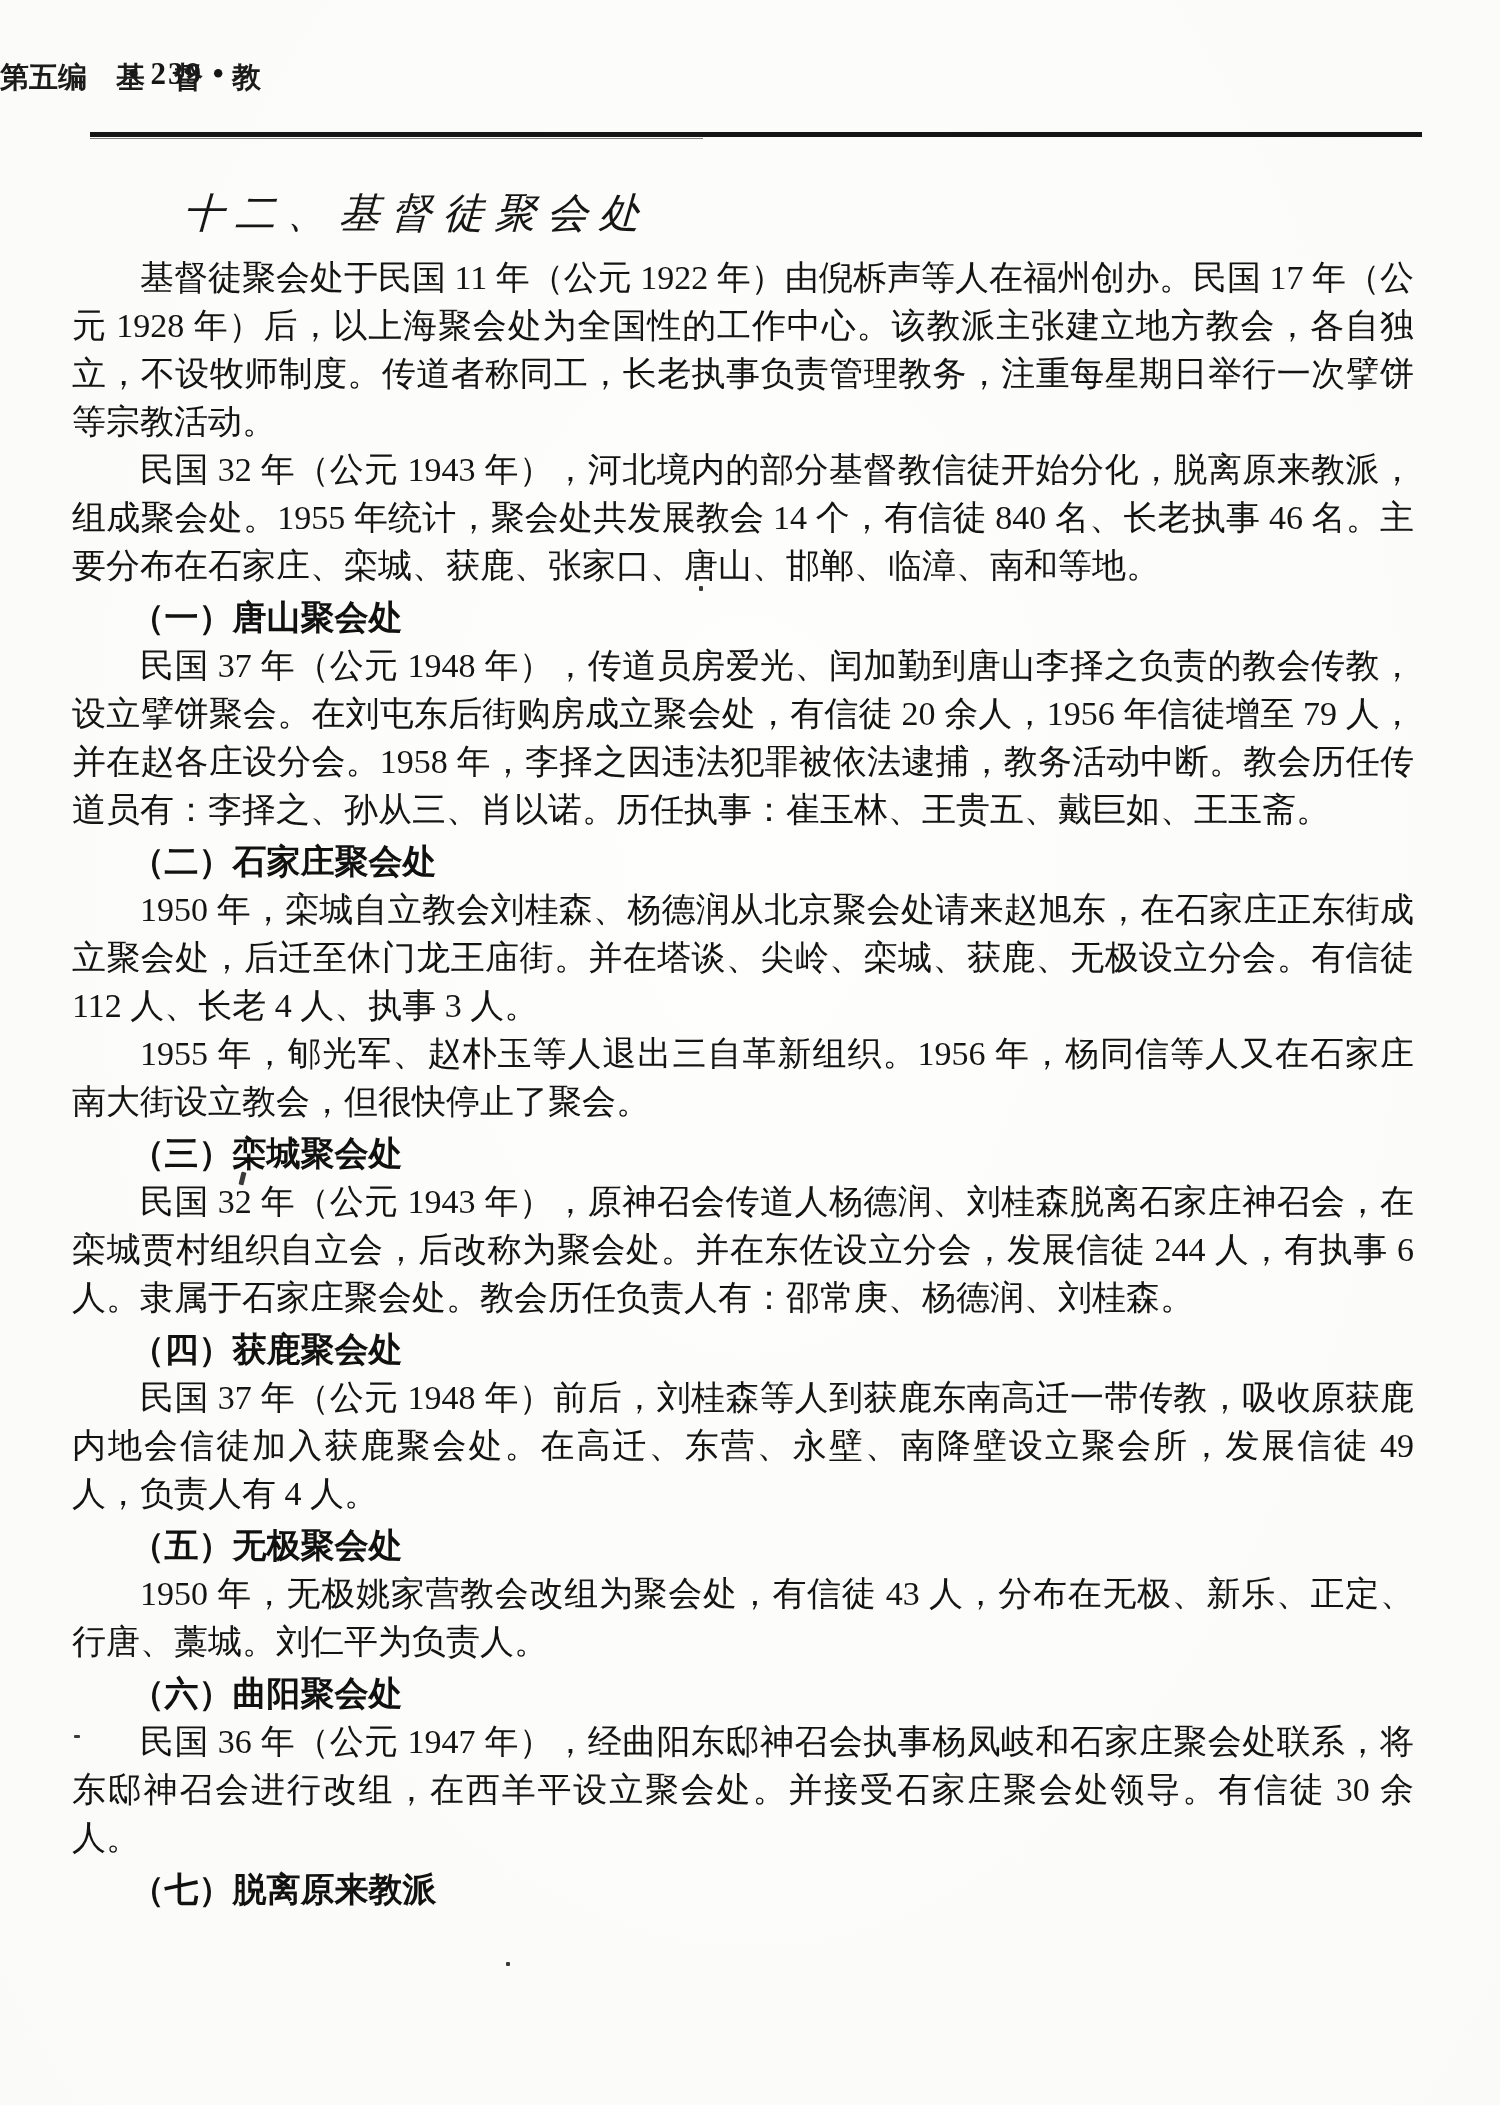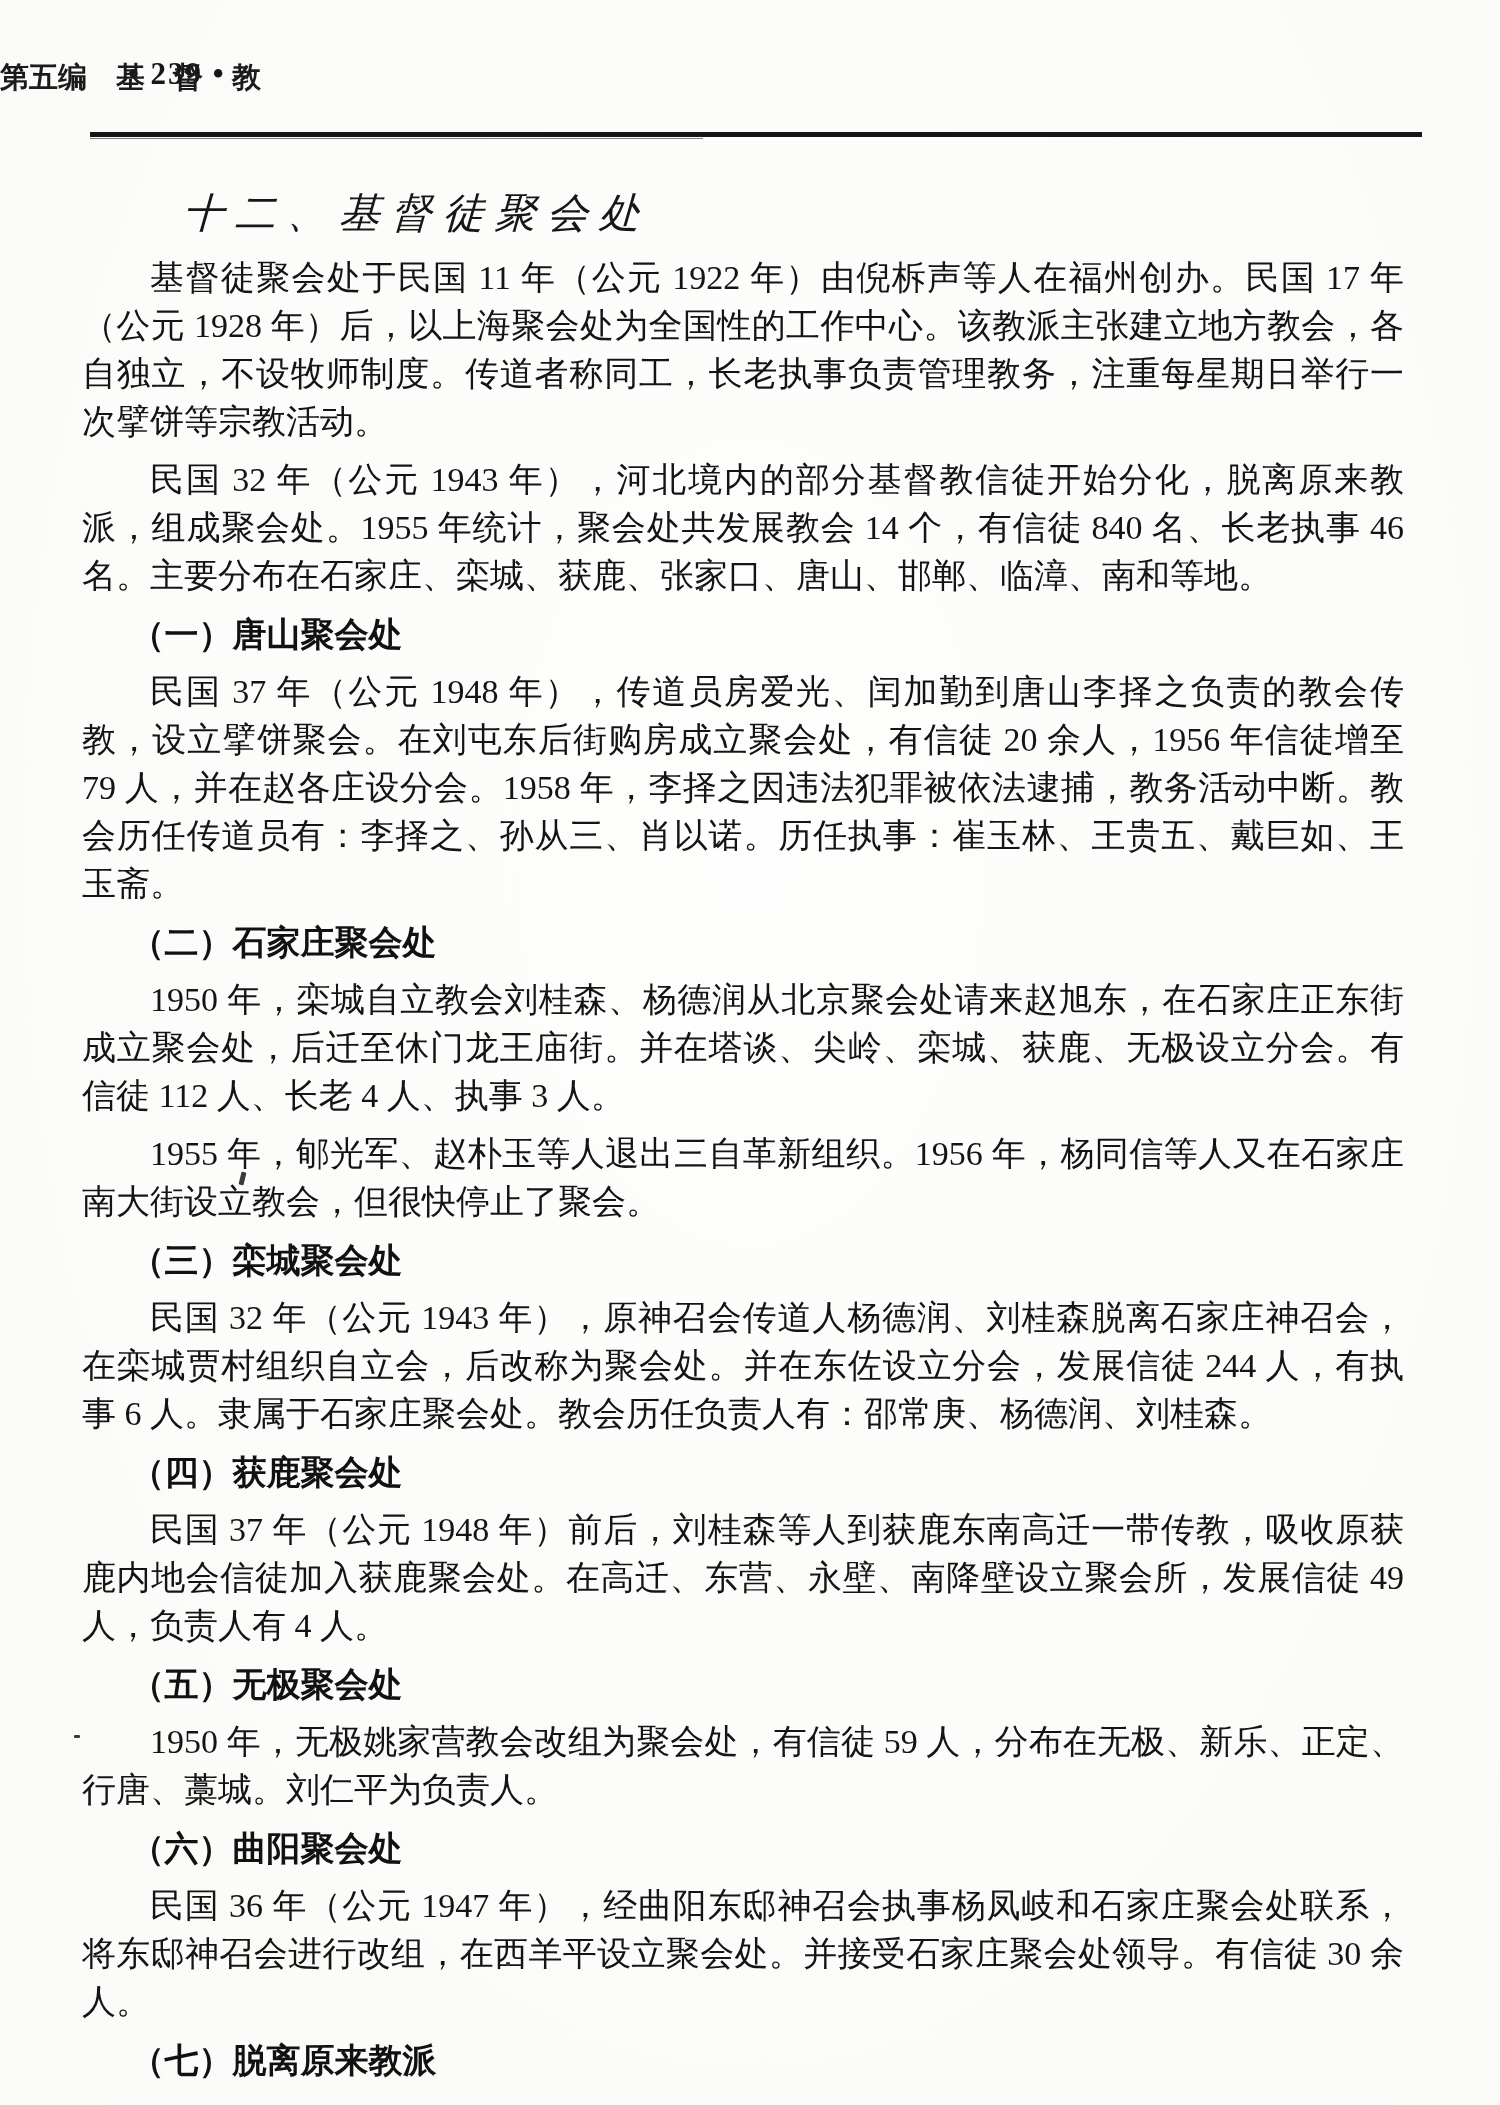--- a/index.html
+++ b/index.html
@@ -76,21 +76,21 @@
     line-height: 54px;
     font-weight: normal;
     font-style: italic;           
     letter-spacing: 11px;
     margin: 0 0 14px 110px;
     transform: skewX(-2deg);
     transform-origin: left bottom;
     font-family: "Liberation Serif", "DejaVu Serif", serif;
   }
   p.body-par {
-    margin: 10px;
+    margin: 0;
     text-indent: 2em;
     color: #141414;
   }
   h3.sec-heading {
     margin: 3px 0 1px 0;
     font-size: 34px;
     line-height: 48px;
     font-weight: bold;
     text-indent: 1.72em;
     font-family: Liberation Sans, sans-serif;
@@ -132,21 +132,21 @@
     <p class="body-par">1950 年，栾城自立教会刘桂森、杨德润从北京聚会处请来赵旭东，在石家庄正东街成立聚会处，后迁至休门龙王庙街。并在塔谈、尖岭、栾城、获鹿、无极设立分会。有信徒 112 人、长老 4 人、执事 3 人。</p>
     <p class="body-par">1955 年，郇光军、赵朴玉等人退出三自革新组织。1956 年，杨同信等人又在石家庄南大街设立教会，但很快停止了聚会。</p>
 
     <h3 class="sec-heading">（三）栾城聚会处</h3>
     <p class="body-par">民国 32 年（公元 1943 年），原神召会传道人杨德润、刘桂森脱离石家庄神召会，在栾城贾村组织自立会，后改称为聚会处。并在东佐设立分会，发展信徒 244 人，有执事 6 人。隶属于石家庄聚会处。教会历任负责人有：邵常庚、杨德润、刘桂森。</p>
 
     <h3 class="sec-heading">（四）获鹿聚会处</h3>
     <p class="body-par">民国 37 年（公元 1948 年）前后，刘桂森等人到获鹿东南高迁一带传教，吸收原获鹿内地会信徒加入获鹿聚会处。在高迁、东营、永壁、南降壁设立聚会所，发展信徒 49 人，负责人有 4 人。</p>
 
     <h3 class="sec-heading">（五）无极聚会处</h3>
-    <p class="body-par">1950 年，无极姚家营教会改组为聚会处，有信徒 59 人，分布在无极、新乐、正定、行唐、藁城。刘仁平为负责人。</p>
+    <p class="body-par">1950 年，无极姚家营教会改组为聚会处，有信徒 43 人，分布在无极、新乐、正定、行唐、藁城。刘仁平为负责人。</p>
 
     <h3 class="sec-heading">（六）曲阳聚会处</h3>
     <p class="body-par">民国 36 年（公元 1947 年），经曲阳东邸神召会执事杨凤岐和石家庄聚会处联系，将东邸神召会进行改组，在西羊平设立聚会处。并接受石家庄聚会处领导。有信徒 30 余人。</p>
 
     <h3 class="sec-heading">（七）脱离原来教派</h3>
 
   </div>
 
   <div class="speck apostrophe"></div>
   <div class="speck dot-1"></div>

